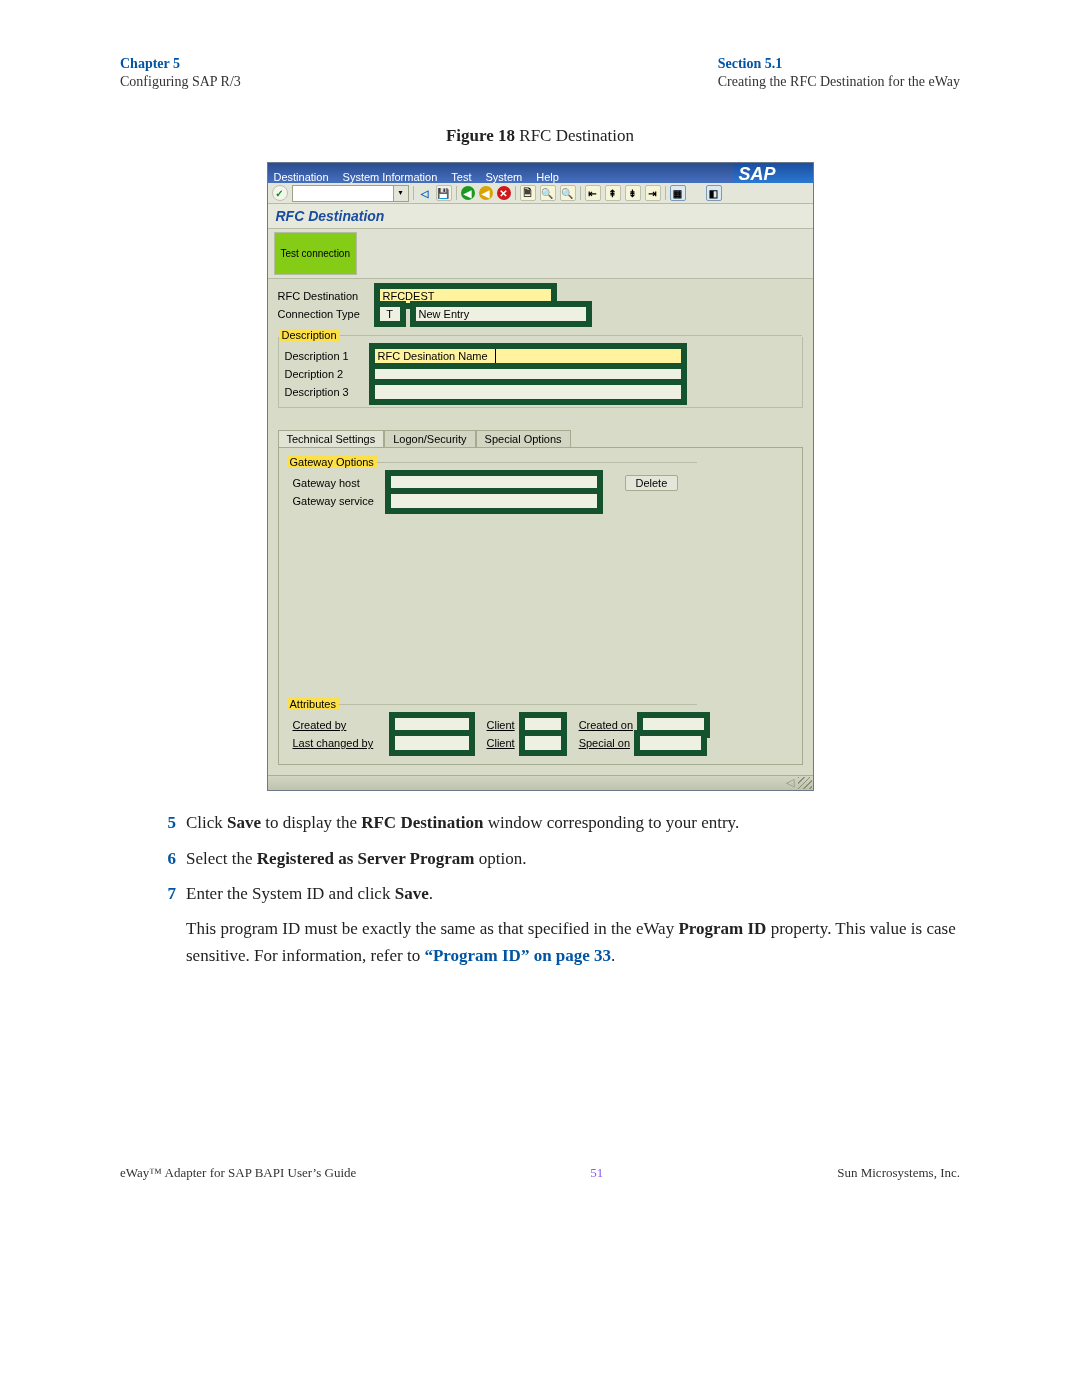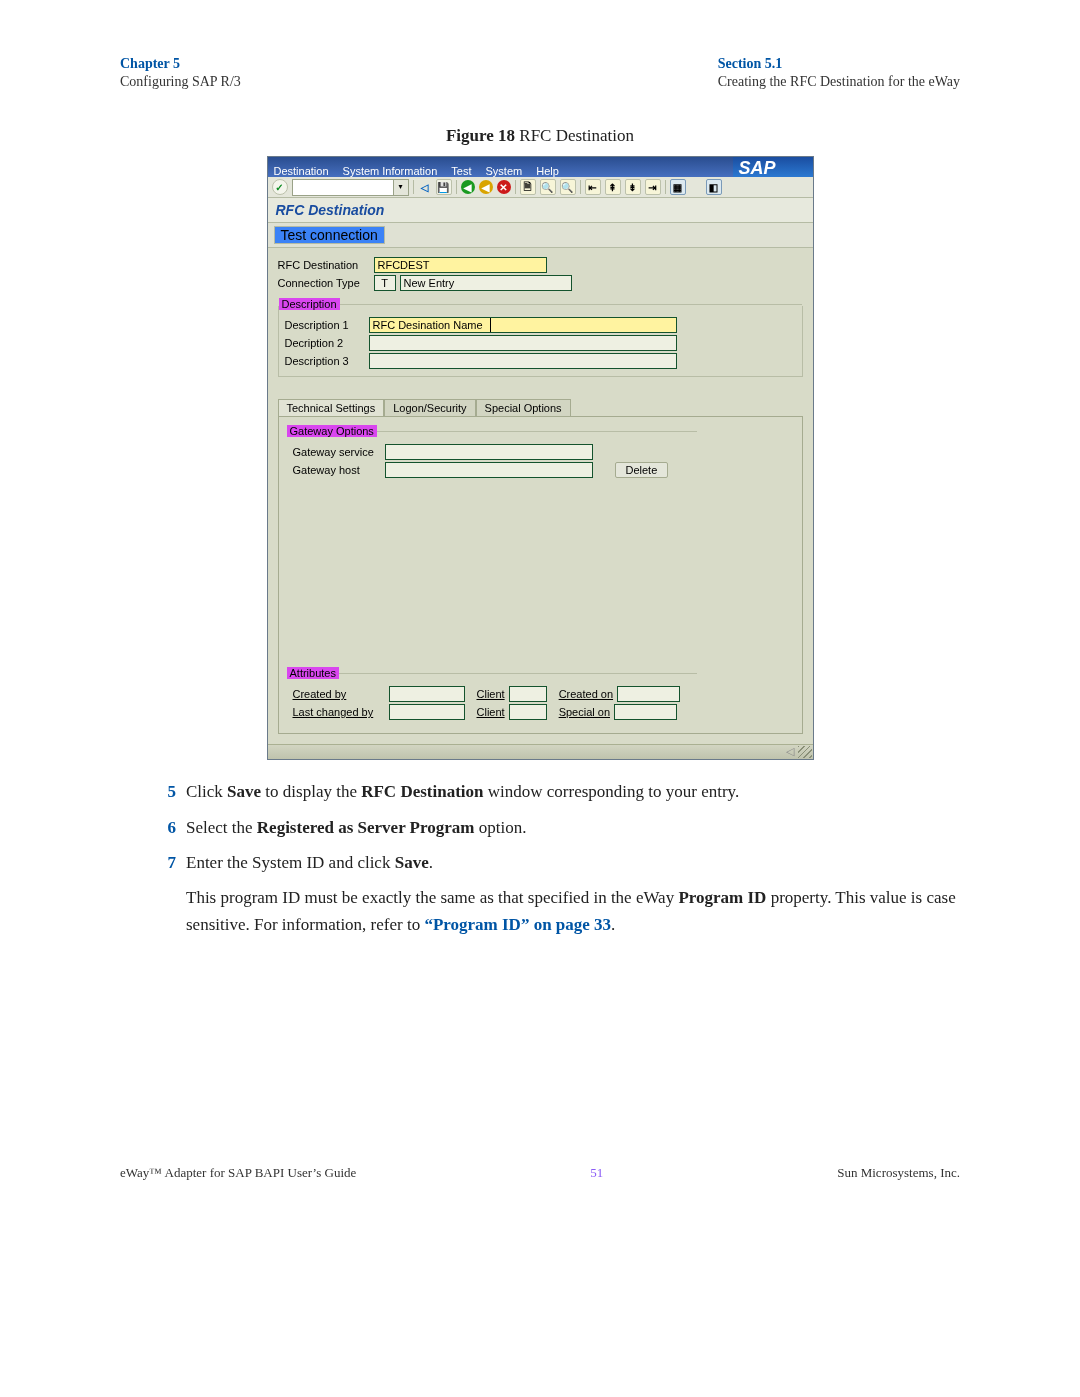--- a/index.html
+++ b/index.html
@@ -22,21 +22,21 @@
     justify-content: space-between;
     font-size: 14px;
     line-height: 1.3;
   }
   .hdr .blue { color: #0055a5; font-weight: bold; }
   .hdr .grey { color: #333; }
   .hdr .right { text-align: left; }
 
   .figcap {
     text-align: center;
-    margin: 35px 0 10px 0;
+    margin: 35px 0 16px 0;
     font-size: 17px;
   }
   .figcap b { font-weight: bold; }
 
   
   .sap {
     width: 545px;
     margin: 0 auto;
     font-family: Tahoma, Arial, sans-serif;
     font-size: 10px;
@@ -159,39 +159,39 @@
     border-bottom: 1px solid #b5bba4;
   }
   .sap-subtool {
     background: #dfe1d3;
     border-bottom: 1px solid #b5bba4;
     padding: 3px 6px;
   }
   .sap-btn {
     display: inline-block;
     border: 1px solid #b5bba4;
-    background: #3b82f6;
-    padding: 0 6px;
-    font-size: 14px;
+    background: #84cc16;
+    padding: 15px 6px;
+    font-size: 10px;
   }
   .sap-body {
     background: #d8dbc8;
     padding: 8px 10px 10px 10px;
   }
   .frow {
     display: flex;
     align-items: center;
     height: 18px;
     gap: 4px;
     font-size: 11px;
   }
   .flabel { width: 92px; }
   .finput {
     height: 14px;
-    border: 1px solid #14532d;
+    border: 6px solid #14532d;
     background: #eef0e2;
     padding: 0 3px;
     font-size: 11px;
     line-height: 14px;
   }
   .fyellow { background: #fff3a0 !important; }
   .ftiny { width: 14px; text-align: center; }
   .group {
     position: relative;
     border: 1px solid #b8bda6;
@@ -202,21 +202,21 @@
   .group-label {
     position: absolute;
     top: -8px;
     left: 0;
     right: 0;
     display: flex;
     align-items: center;
   }
   .group-label .txt {
     font-size: 11px;
-    background: #d946ef;
+    background: #fde047;
     padding: 0 3px;
     white-space: nowrap;
   }
   .group-label .line {
     flex: 1;
     height: 1px;
     background: #b8bda6;
   }
   .tabs {
     display: flex;
@@ -414,28 +414,28 @@
         <span class="tab">Logon/Security</span>
         <span class="tab">Special Options</span>
       </div>
       <div class="tabbody">
         <div class="group" style="margin-top:8px; border:none;">
           <div class="group-label" style="right:auto; width:410px">
               <span class="txt">Gateway Options</span>
               <span class="line"></span>
             </div>
           <div class="frow">
-            <span class="flabel" style="width:88px">Gateway service</span>
-            <span class="finput" style="width:200px"></span>
-          </div>
-          <div class="frow">
             <span class="flabel" style="width:88px">Gateway host</span>
             <span class="finput" style="width:200px"></span>
             <span style="width:14px"></span>
             <span class="btn-del">Delete</span>
+          </div>
+          <div class="frow">
+            <span class="flabel" style="width:88px">Gateway service</span>
+            <span class="finput" style="width:200px"></span>
           </div>
         </div>
 
         <div class="group" style="position:absolute; left:8px; right:8px; bottom:6px; border:none;text-decoration:underline;">
           <div class="group-label" style="right:auto; width:410px">
               <span class="txt">Attributes</span>
               <span class="line"></span>
             </div>
           <div class="frow">
             <span class="flabel" style="width:92px">Created by</span>

